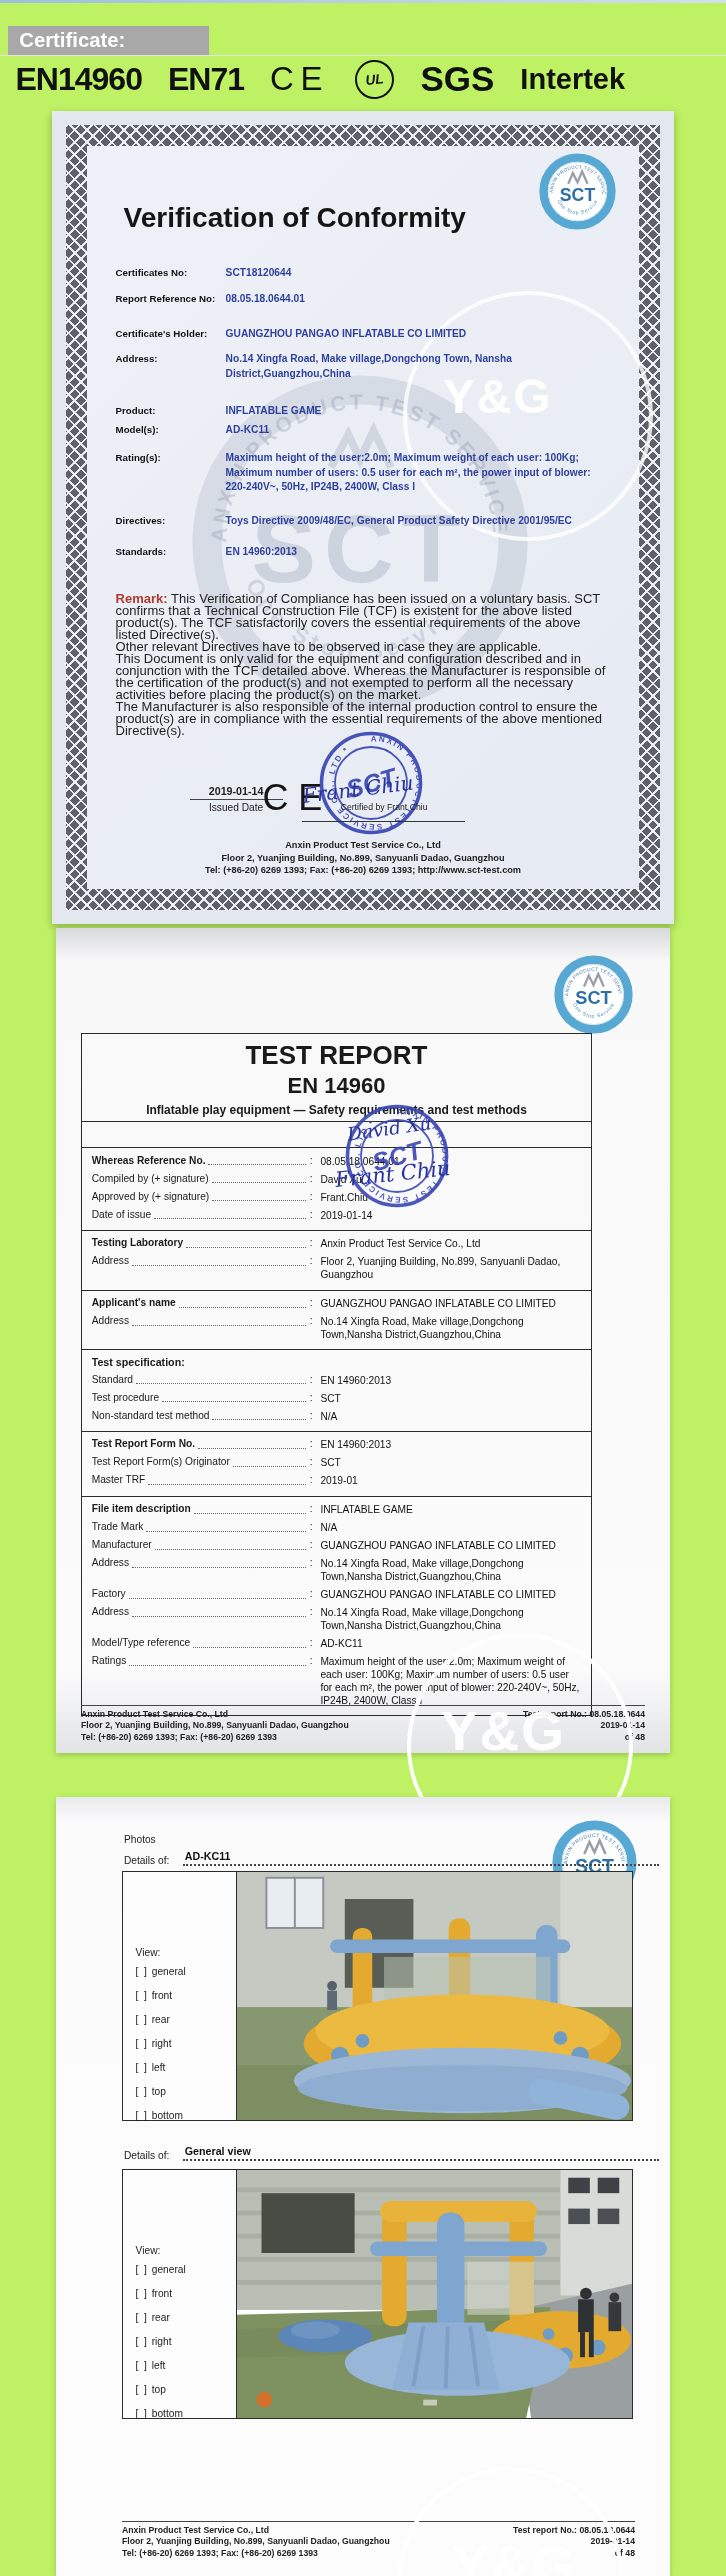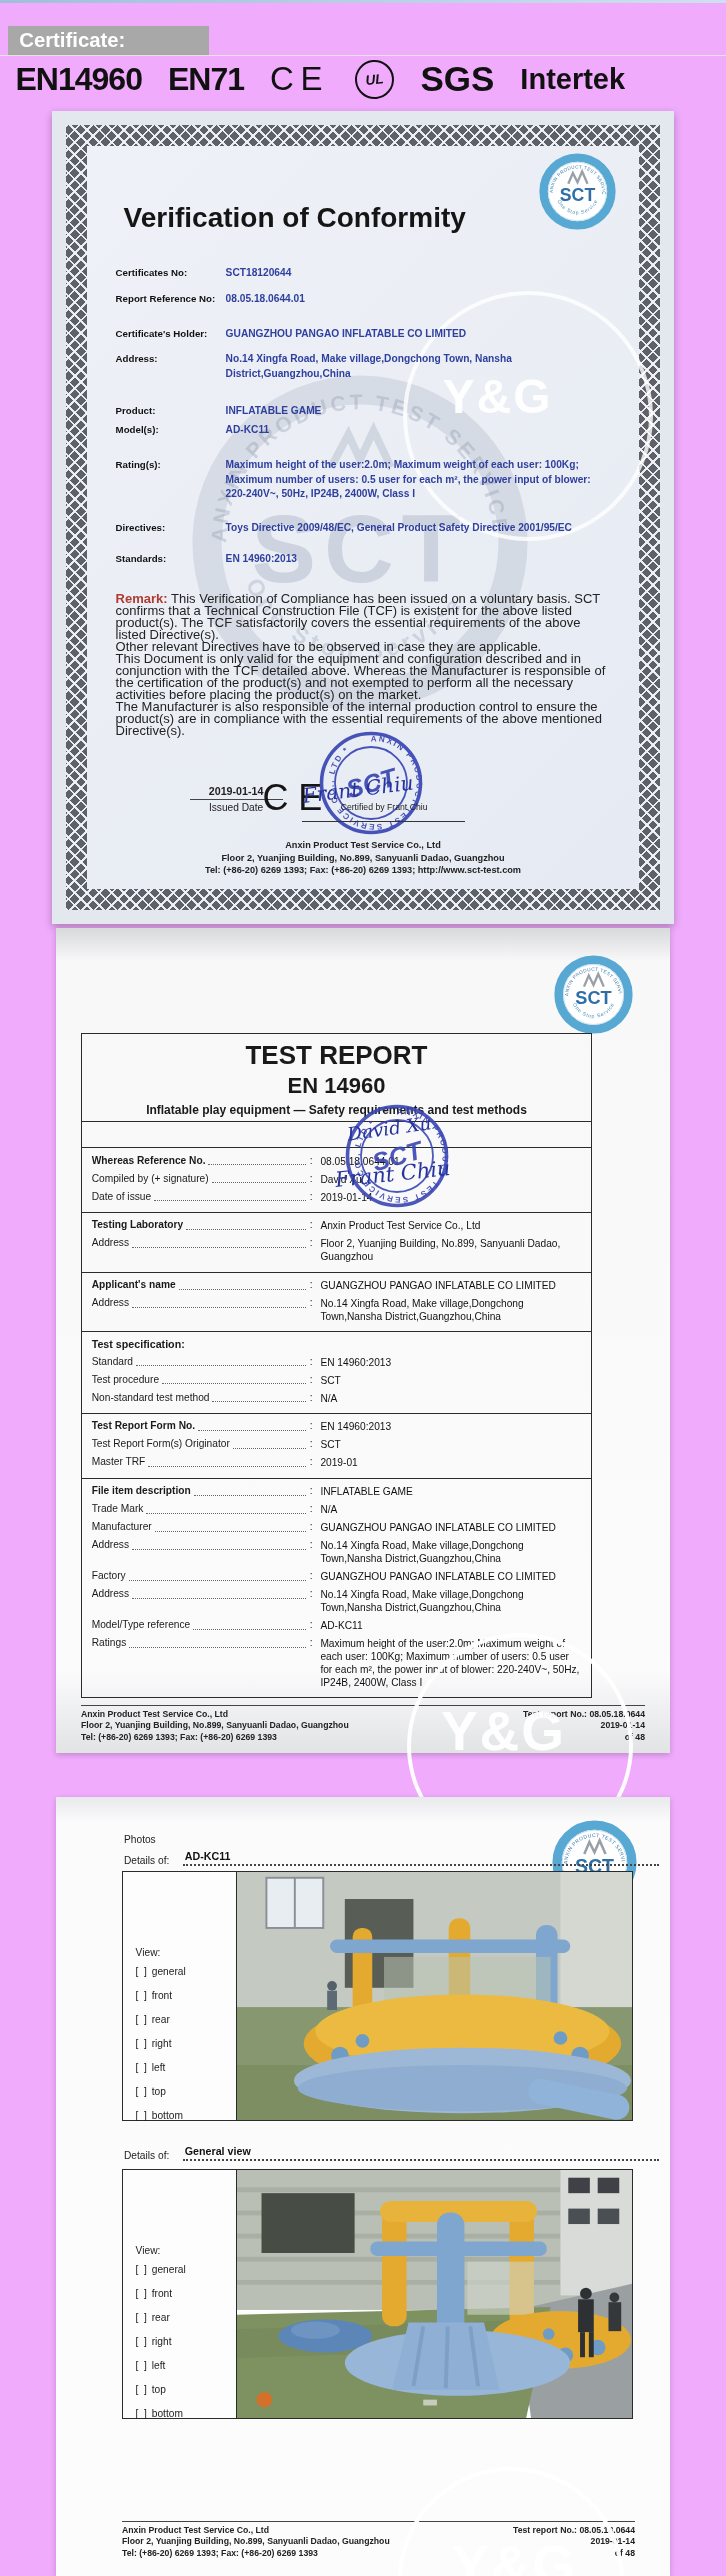--- a/index.html
+++ b/index.html
@@ -1,16 +1,16 @@
 <!DOCTYPE html>
 <html><head>
 <meta charset="utf-8">
 <style>
   html,body{margin:0;padding:0;background:#fff;}
-  .canvas{position:relative;width:726px;height:2576px;background:#f0abfc;overflow:hidden;
+  .canvas{position:relative;width:726px;height:2576px;background:#bef264;overflow:hidden;
           font-family:"Liberation Sans",sans-serif;color:#1a1a1a;}
   .top-strip{position:absolute;top:0;left:0;width:726px;height:2.9px;
              background:linear-gradient(90deg,#9fc0da,#cfe0ee);}
   
   .cert-bar{position:absolute;top:26px;left:7.7px;width:190px;height:29px;background:#a8a8a8;
             color:#fff;font-weight:bold;font-size:20.3px;line-height:29px;padding-left:11.6px;}
   .hdr-line{position:absolute;top:55px;left:0;width:726px;height:1px;background:#e3e3e3;}
   
   .logo-row{position:absolute;top:56px;left:15.5px;width:697px;height:46px;display:flex;
             align-items:center;gap:26px;color:#111;}
@@ -182,21 +182,21 @@
             <span class="fvalue">GUANGZHOU PANGAO INFLATABLE CO LIMITED</span>
           </div>
           <div class="frow" style="margin-bottom:23px">
             <span class="flabel">Address:</span>
             <span class="fvalue">No.14 Xingfa Road, Make village,Dongchong Town, Nansha District,Guangzhou,China</span>
           </div>
           <div class="frow" style="margin-bottom:4px">
             <span class="flabel">Product:</span>
             <span class="fvalue">INFLATABLE GAME</span>
           </div>
-          <div class="frow" style="margin-bottom:21px">
+          <div class="frow" style="margin-bottom:14px">
             <span class="flabel">Model(s):</span>
             <span class="fvalue">AD-KC11</span>
           </div>
           <div class="frow" style="margin-bottom:19.4px">
             <span class="flabel">Rating(s):</span>
             <span class="fvalue">Maximum height of the user:2.0m; Maximum weight of each user: 100Kg; Maximum number of users: 0.5 user for each m², the power input of blower: 220-240V~, 50Hz, IP24B, 2400W, Class I</span>
           </div>
           <div class="frow" style="margin-bottom:16.5px">
             <span class="flabel">Directives:</span>
             <span class="fvalue">Toys Directive 2009/48/EC, General Product Safety Directive 2001/95/EC</span>
@@ -277,20 +277,27 @@
               <span class="leader"></span>
             </span>
           <span class="rvalue">08.05.18.0644.01</span>
         </div>
         <div class="rrow">
           <span class="rlabel">
               <span class="lt">Compiled by (+ signature)</span>
               <span class="leader"></span>
             </span>
           <span class="rvalue">David Xu</span>
+        </div>
+        <div class="rrow">
+          <span class="rlabel">
+              <span class="lt">Approved by (+ signature)</span>
+              <span class="leader"></span>
+            </span>
+          <span class="rvalue">Frant.Chiu</span>
         </div>
         <div class="rrow">
           <span class="rlabel">
               <span class="lt">Date of issue</span>
               <span class="leader"></span>
             </span>
           <span class="rvalue">2019-01-14</span>
         </div>
       </div>
 

